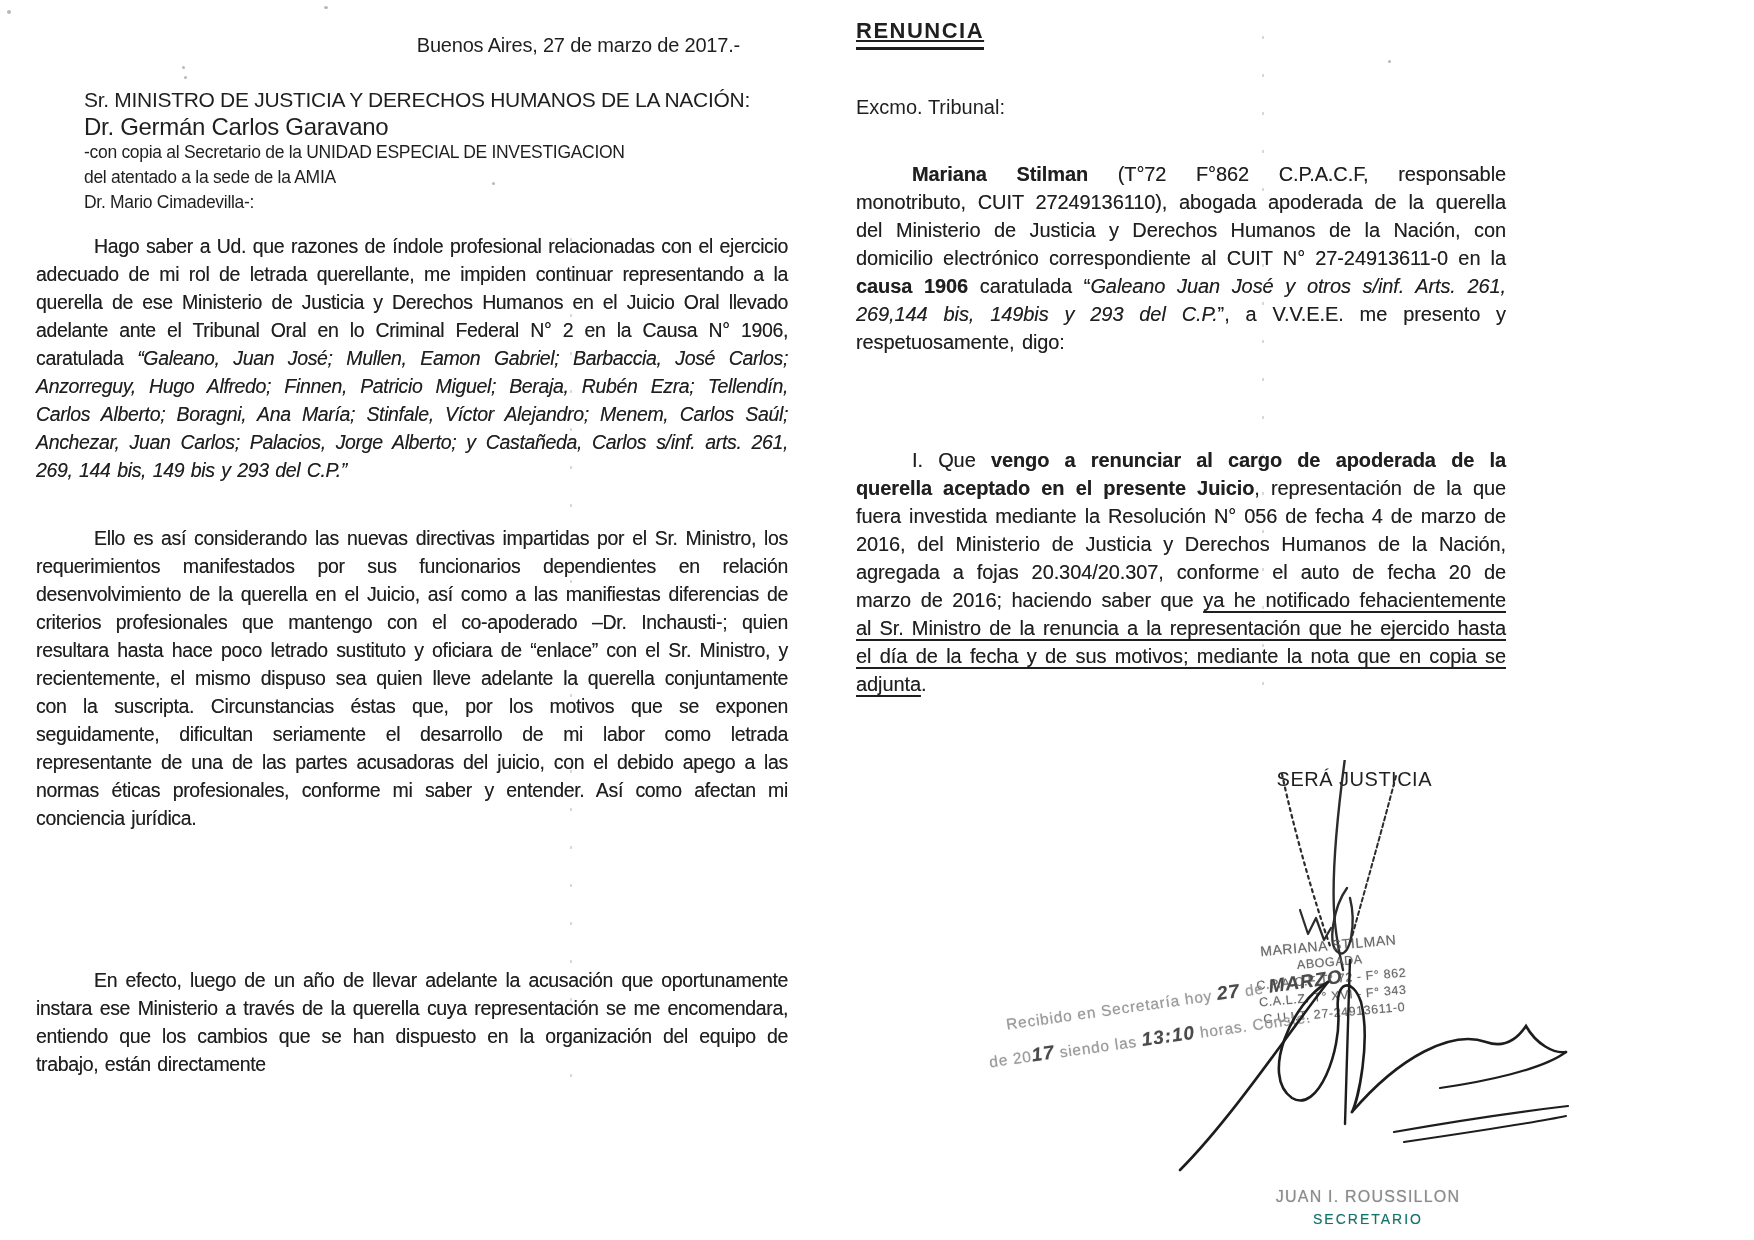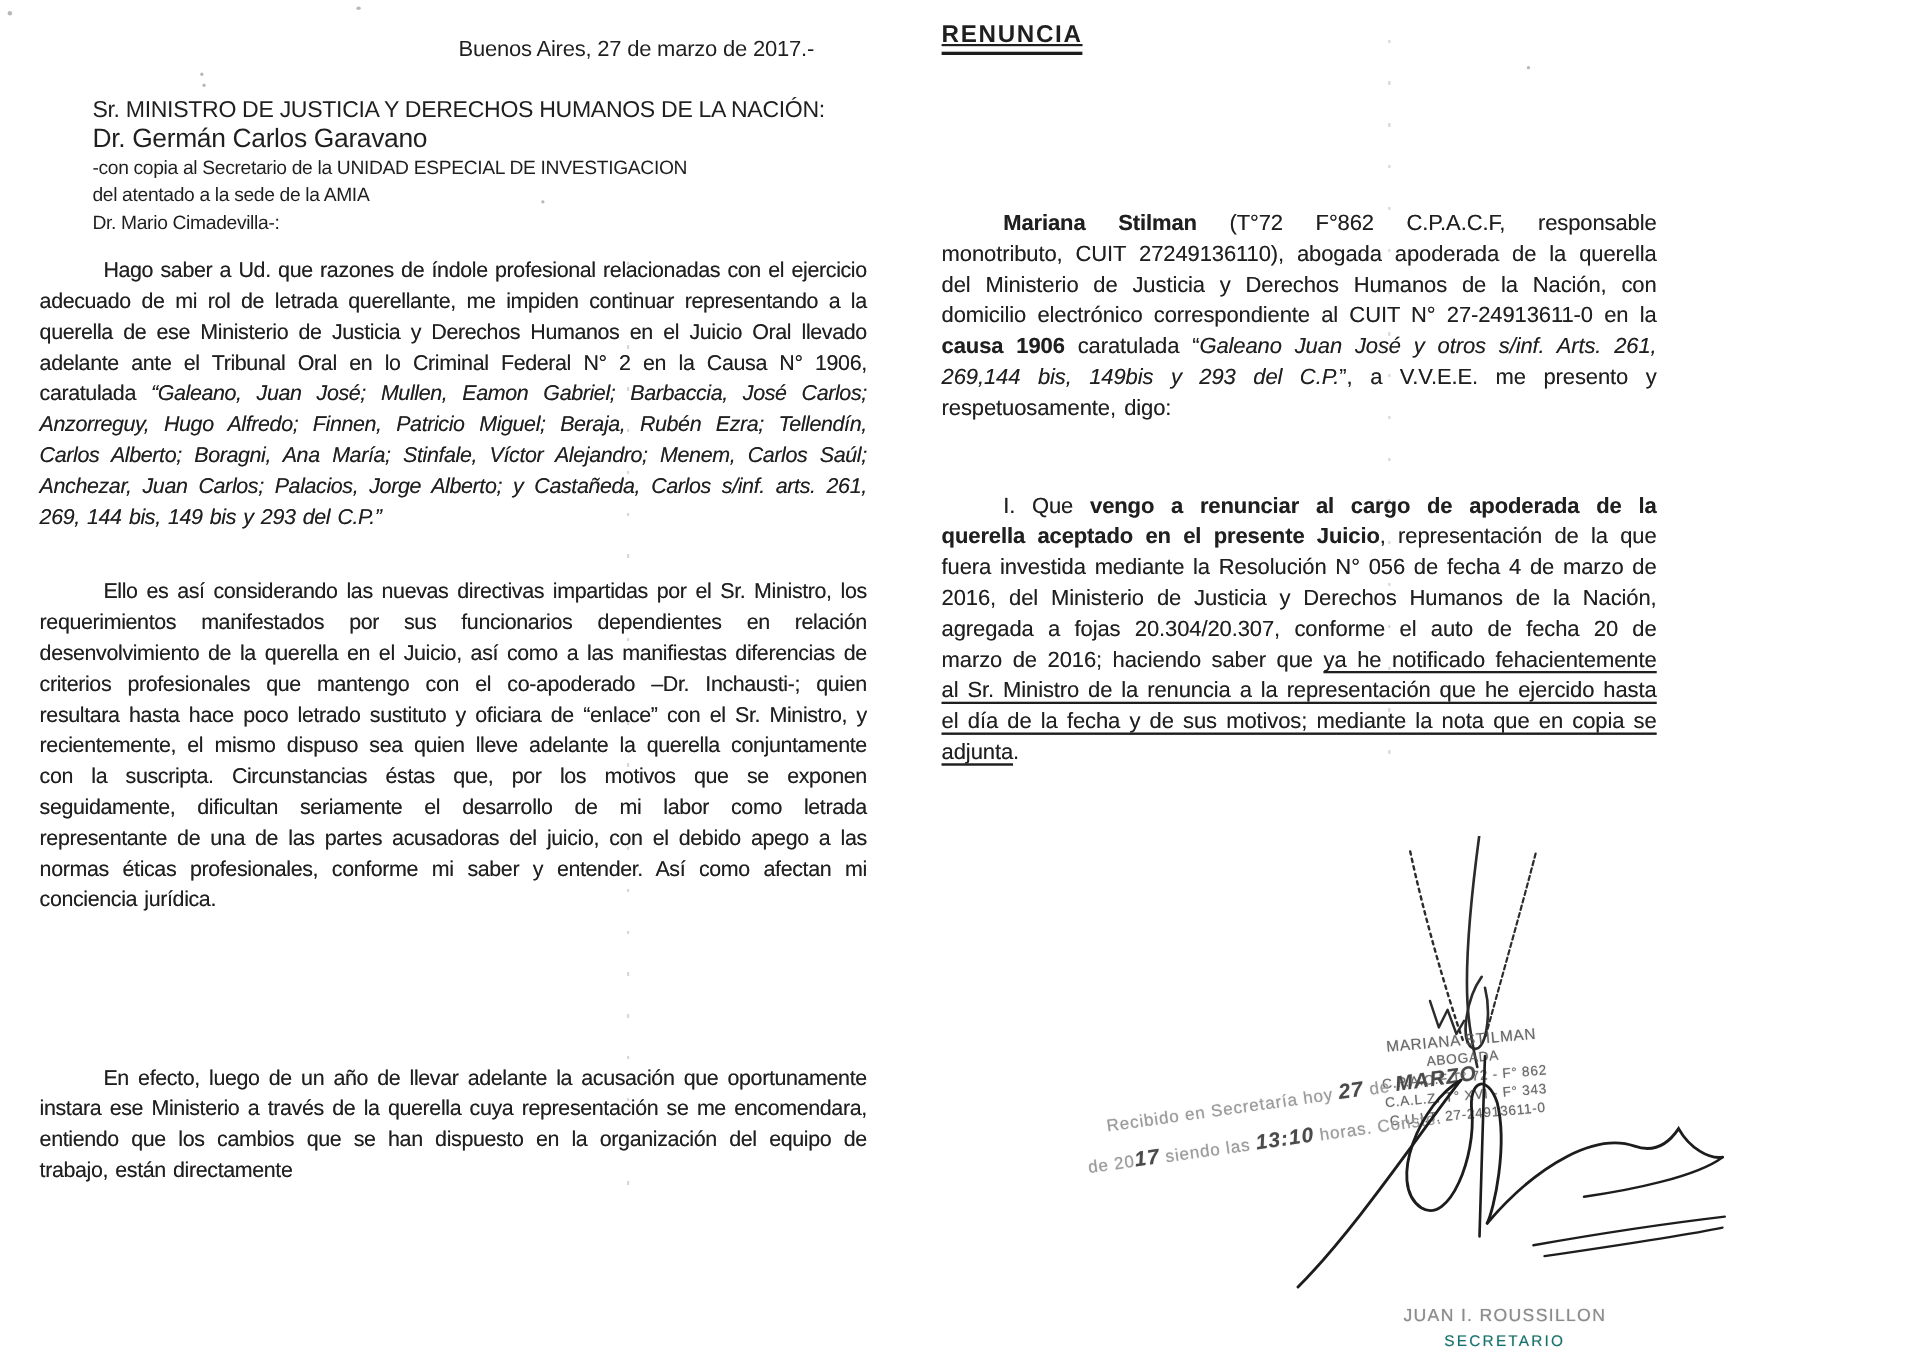--- a/index.html
+++ b/index.html
@@ -21,21 +21,21 @@
   .l-p1{top:232px;}
   .l-p2{top:524px;}
   .l-p3{top:966px;}
 
   
   .r-title{top:18px;font-size:22px;font-weight:bold;letter-spacing:1.5px;}
   .r-title span{display:inline-block;border-bottom:3px solid #1c1c1c;padding-bottom:3px;text-decoration:underline;}
   .r-salutation{top:96px;font-size:20px;}
   .para-r{font-size:20px;line-height:28px;text-align:justify;text-indent:56px;
           letter-spacing:-0.1px;word-spacing:2px;text-shadow:0 0 .4px rgba(20,20,20,.5);}
-  .r-p1{top:189px;}
+  .r-p1{top:160px;}
   .r-p2{top:446px;}
   .r-closing{top:760px;text-align:right;font-size:20px;}
   .r-closing .c1{padding-right:44px;line-height:30px;}
   .r-closing .c2{padding-right:74px;line-height:38px;letter-spacing:.5px;}
 
   .seg-n{}
   .seg-b{font-weight:bold;}
   .seg-i{font-style:italic;}
   .seg-u{text-decoration:underline;text-decoration-thickness:1.5px;text-underline-offset:4px;}
   .seg-s{}
@@ -94,25 +94,27 @@
     <div class="blk para-l l-p1"><span class="seg-n">Hago saber a Ud. que razones de índole profesional relacionadas con el ejercicio adecuado de mi rol de letrada querellante, me impiden continuar representando a la querella de ese Ministerio de Justicia y Derechos Humanos en el Juicio Oral llevado adelante ante el Tribunal Oral en lo Criminal Federal N° 2 en la Causa N° 1906, caratulada </span><span class="seg-i">“Galeano, Juan José; Mullen, Eamon Gabriel; Barbaccia, José Carlos; Anzorreguy, Hugo Alfredo; Finnen, Patricio Miguel; Beraja, Rubén Ezra; Tellendín, Carlos Alberto; Boragni, Ana María; Stinfale, Víctor Alejandro; Menem, Carlos Saúl; Anchezar, Juan Carlos; Palacios, Jorge Alberto; y Castañeda, Carlos s/inf. arts. 261, 269, 144 bis, 149 bis y 293 del C.P.”</span></div>
     <div class="blk para-l l-p2"><span class="seg-n">Ello es así considerando las nuevas directivas impartidas por el Sr. Ministro, los requerimientos manifestados por sus funcionarios dependientes en relación desenvolvimiento de la querella en el Juicio, así como a las manifiestas diferencias de criterios profesionales que mantengo con el co-apoderado –Dr. Inchausti-; quien resultara hasta hace poco letrado sustituto y oficiara de “enlace” con el Sr. Ministro, y recientemente, el mismo dispuso sea quien lleve adelante la querella conjuntamente con la suscripta. Circunstancias éstas que, por los motivos que se exponen seguidamente, dificultan seriamente el desarrollo de mi labor como letrada representante de una de las partes acusadoras del juicio, con el debido apego a las normas éticas profesionales, conforme mi saber y entender. Así como afectan mi conciencia jurídica.</span></div>
     <div class="blk para-l l-p3"><span class="seg-n">En efecto, luego de un año de llevar adelante la acusación que oportunamente instara ese Ministerio a través de la querella cuya representación se me encomendara, entiendo que los cambios que se han dispuesto en la organización del equipo de trabajo, están directamente</span></div>
   </div>
 
   <div class="page" id="right-page">
     <div class="blk r-title">
       <span>RENUNCIA</span>
     </div>
 
+    <div class="blk r-salutation">Excmo. Tribunal:</div>
 
     <div class="blk para-r r-p1"><span class="seg-b">Mariana Stilman</span><span class="seg-n"> (T°72 F°862 C.P.A.C.F, responsable monotributo, CUIT 27249136110), abogada apoderada de la querella del Ministerio de Justicia y Derechos Humanos de la Nación, con domicilio electrónico correspondiente al CUIT N° 27-24913611-0 en la </span><span class="seg-b">causa 1906</span><span class="seg-n"> caratulada “</span><span class="seg-i">Galeano Juan José y otros s/inf. Arts. 261, 269,144 bis, 149bis y 293 del C.P.</span><span class="seg-n">”, a V.V.E.E. me presento y respetuosamente, digo:</span></div>
     <div class="blk para-r r-p2"><span class="seg-n">I. Que </span><span class="seg-b">vengo a renunciar al cargo de apoderada de la querella aceptado en el presente Juicio</span><span class="seg-n">, representación de la que fuera investida mediante la Resolución N° 056 de fecha 4 de marzo de 2016, del Ministerio de Justicia y Derechos Humanos de la Nación, agregada a fojas 20.304/20.307, conforme el auto de fecha 20 de marzo de 2016; haciendo saber que </span><span class="seg-u">ya he notificado fehacientemente al Sr. Ministro de la renuncia a la representación que he ejercido hasta el día de la fecha y de sus motivos; mediante la nota que en copia se adjunta</span><span class="seg-n">.</span></div>
 
     <div class="blk r-closing">
+      <div class="c2">SERÁ JUSTICIA</div>
     </div>
 
     <svg class="sig" id="mariana-sig" width="200" height="245" viewBox="0 0 200 245" fill="none">
       <path d="M38 14 C 50 70, 70 140, 86 186" stroke="#2c2c2c" stroke-width="2.2" stroke-dasharray="3 4" stroke-linecap="round"></path>
       <path d="M152 16 C 138 70, 118 140, 106 184" stroke="#2c2c2c" stroke-width="2" stroke-dasharray="4 3" stroke-linecap="round"></path>
       <path d="M101 -2 C 94 50, 88 110, 90 150 C 91 175, 96 196, 99 210" stroke="#2c2c2c" stroke-width="2.4" stroke-linecap="round"></path>
       <path d="M103 128 C 90 146, 82 186, 95 193 C 107 198, 112 162, 106 138" stroke="#2c2c2c" stroke-width="2.4" stroke-linecap="round"></path>
       <path d="M56 150 l 8 24 l 8 -16 l 8 22 l 7 -12" stroke="#2c2c2c" stroke-width="2.2" stroke-linecap="round" stroke-linejoin="round"></path>
     </svg>
 

